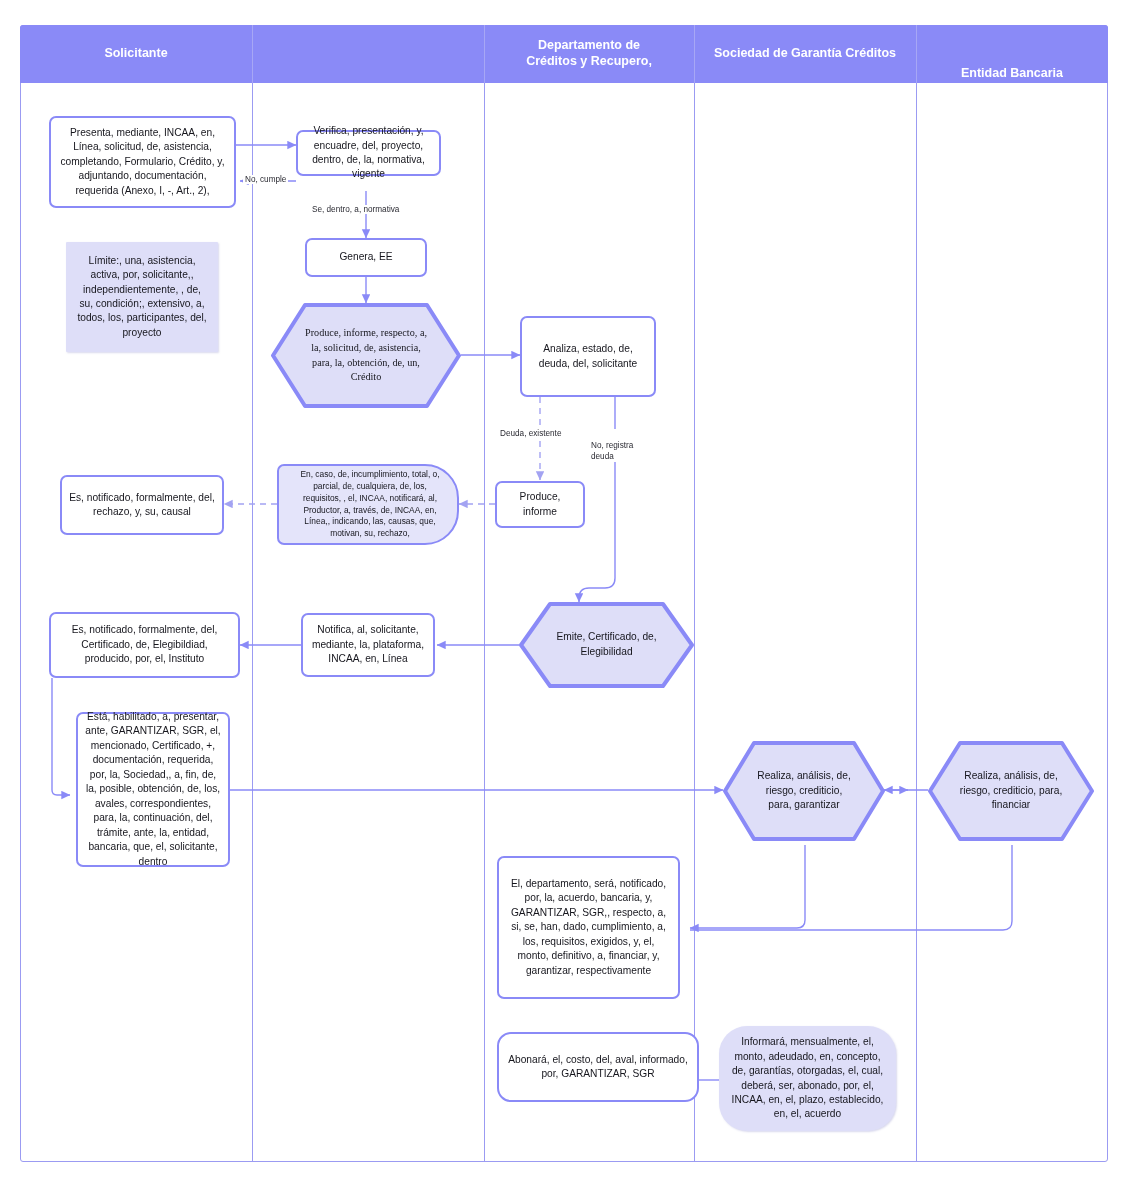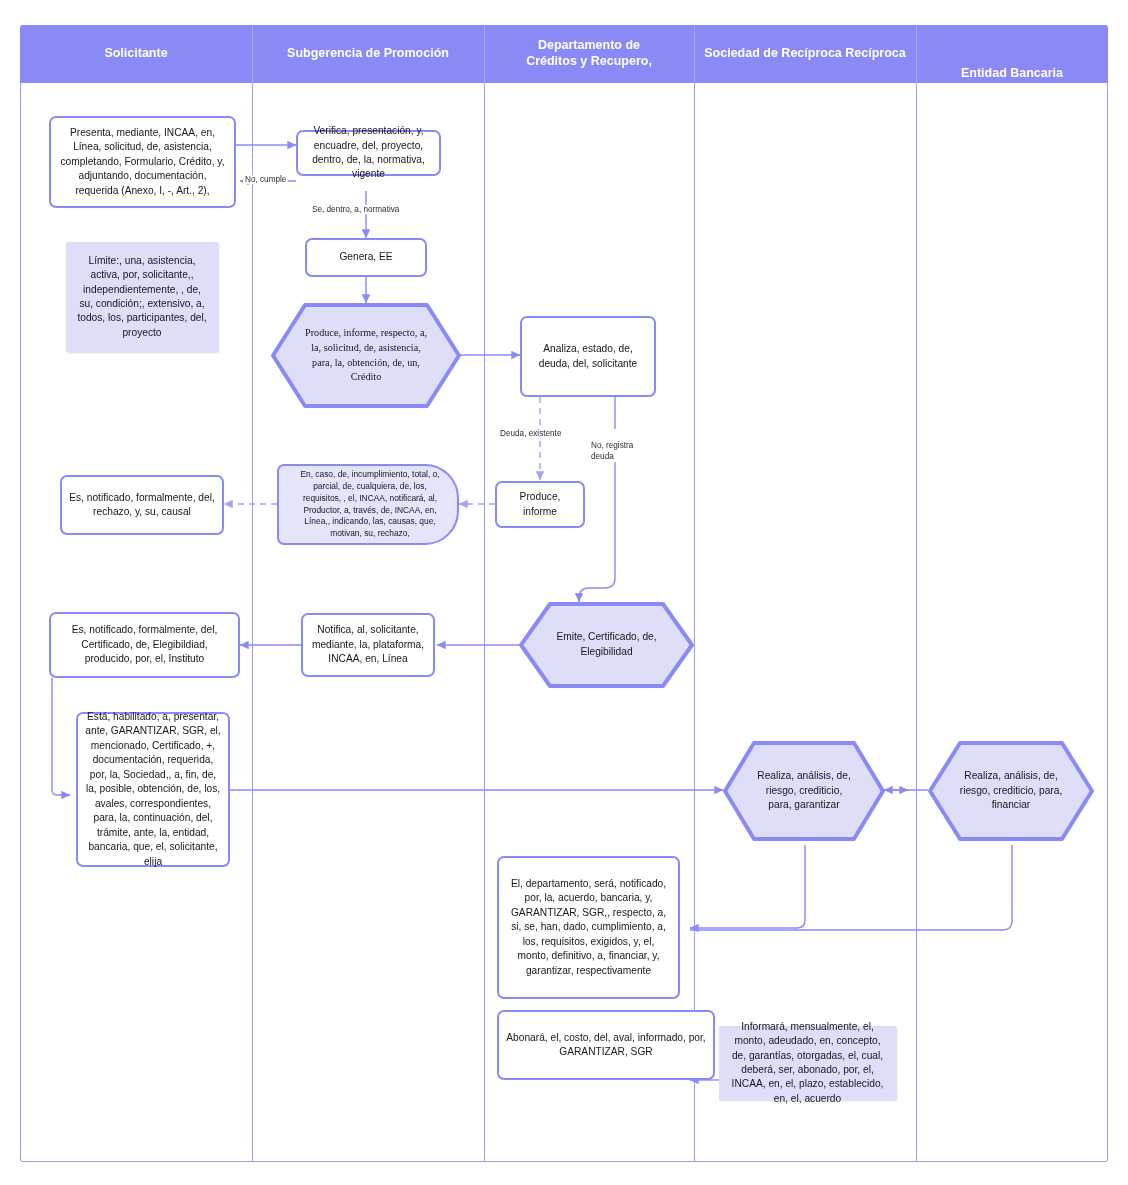--- a/index.html
+++ b/index.html
@@ -128,29 +128,26 @@
 <body>
 
 <div id="canvas">
 
   <div class="frame"></div>
   <div class="header-band"></div>
 
   <div class="lane-head" style="left:20px;width:232px;">
     <span>Solicitante</span>
   </div>
-  <div class="lane-head" style="left:252px;width:232px;">
-    <span>Subgerencia de Promoción</span>
-  </div>
   <div class="lane-head" style="left:484px;width:210px;white-space:pre-line;">
     <span>Departamento de
 Créditos y Recupero,</span>
   </div>
   <div class="lane-head" style="left:694px;width:222px;">
-    <span>Sociedad de Recíproca Recíproca</span>
+    <span>Sociedad de Garantía Créditos</span>
   </div>
   <div class="lane-head" style="left:916px;width:192px;margin-top:20px;">
     <span>Entidad Bancaria</span>
   </div>
 
   <div class="head-sep" style="left:252px;"></div>
   <div class="head-sep" style="left:484px;"></div>
   <div class="head-sep" style="left:694px;"></div>
   <div class="head-sep" style="left:916px;"></div>
 
@@ -231,21 +228,21 @@
 
   <div class="node box" style="left:60px;top:475px;width:164px;height:60px;">
     <span>Es, notificado, formalmente, del, rechazo, y, su, causal</span>
   </div>
 
   <div class="node box" style="left:49px;top:612px;width:191px;height:66px;">
     <span>Es, notificado, formalmente, del, Certificado, de, Elegibildiad, producido, por, el, Instituto</span>
   </div>
 
   <div class="node box" style="left:76px;top:712px;width:154px;height:155px;">
-    <span>Está, habilitado, a, presentar, ante, GARANTIZAR, SGR, el, mencionado, Certificado, +, documentación, requerida, por, la, Sociedad,, a, fin, de, la, posible, obtención, de, los, avales, correspondientes, para, la, continuación, del, trámite, ante, la, entidad, bancaria, que, el, solicitante, elija</span>
+    <span>Está, habilitado, a, presentar, ante, GARANTIZAR, SGR, el, mencionado, Certificado, +, documentación, requerida, por, la, Sociedad,, a, fin, de, la, posible, obtención, de, los, avales, correspondientes, para, la, continuación, del, trámite, ante, la, entidad, bancaria, que, el, solicitante, dentro</span>
   </div>
 
   <div class="node box" style="left:296px;top:130px;width:145px;height:46px;justify-content:flex-end;">
     <span>Verifica, presentación, y, encuadre, del, proyecto, dentro, de, la, normativa, vigente</span>
   </div>
 
   <div class="node box" style="left:305px;top:238px;width:122px;height:39px;">
     <span>Genera, EE</span>
   </div>
 
@@ -276,32 +273,32 @@
     <svg class="hexbg" viewBox="0 0 175 86" preserveAspectRatio="none">
       <polygon points="31,2 144,2 173,43 144,84 31,84 2,43" fill="#dedef8" stroke="#8a8af7" stroke-width="4" stroke-linejoin="round"></polygon>
     </svg>
     <span class="hexlabel">Emite, Certificado, de, Elegibilidad</span>
   </div>
 
   <div class="node box" style="left:497px;top:856px;width:183px;height:143px;">
     <span>El, departamento, será, notificado, por, la, acuerdo, bancaria, y, GARANTIZAR, SGR,, respecto, a, si, se, han, dado, cumplimiento, a, los, requisitos, exigidos, y, el, monto, definitivo, a, financiar, y, garantizar, respectivamente</span>
   </div>
 
-  <div class="node box" style="left:497px;top:1010px;width:218px;height:70px;">
+  <div class="node box" style="left:497px;top:1032px;width:202px;height:70px;border-radius:14px;">
     <span>Abonará, el, costo, del, aval, informado, por, GARANTIZAR, SGR</span>
   </div>
 
   <div class="node hex" style="left:723px;top:741px;width:162px;height:100px;">
     <svg class="hexbg" viewBox="0 0 162 100" preserveAspectRatio="none">
       <polygon points="31,2 131,2 160,50 131,98 31,98 2,50" fill="#dedef8" stroke="#8a8af7" stroke-width="4" stroke-linejoin="round"></polygon>
     </svg>
     <span class="hexlabel">Realiza, análisis, de, riesgo, crediticio, para, garantizar</span>
   </div>
 
-  <div class="node note" style="left:719px;top:1026px;width:177px;height:74px;">
+  <div class="node note" style="left:719px;top:1026px;width:177px;height:105px;border-radius:28px;">
     <span>Informará, mensualmente, el, monto, adeudado, en, concepto, de, garantías, otorgadas, el, cual, deberá, ser, abonado, por, el, INCAA, en, el, plazo, establecido, en, el, acuerdo</span>
   </div>
 
   <div class="node hex" style="left:928px;top:741px;width:166px;height:100px;">
     <svg class="hexbg" viewBox="0 0 166 100" preserveAspectRatio="none">
       <polygon points="32,2 134,2 164,50 134,98 32,98 2,50" fill="#dedef8" stroke="#8a8af7" stroke-width="4" stroke-linejoin="round"></polygon>
     </svg>
     <span class="hexlabel">Realiza, análisis, de, riesgo, crediticio, para, financiar</span>
   </div>
 

